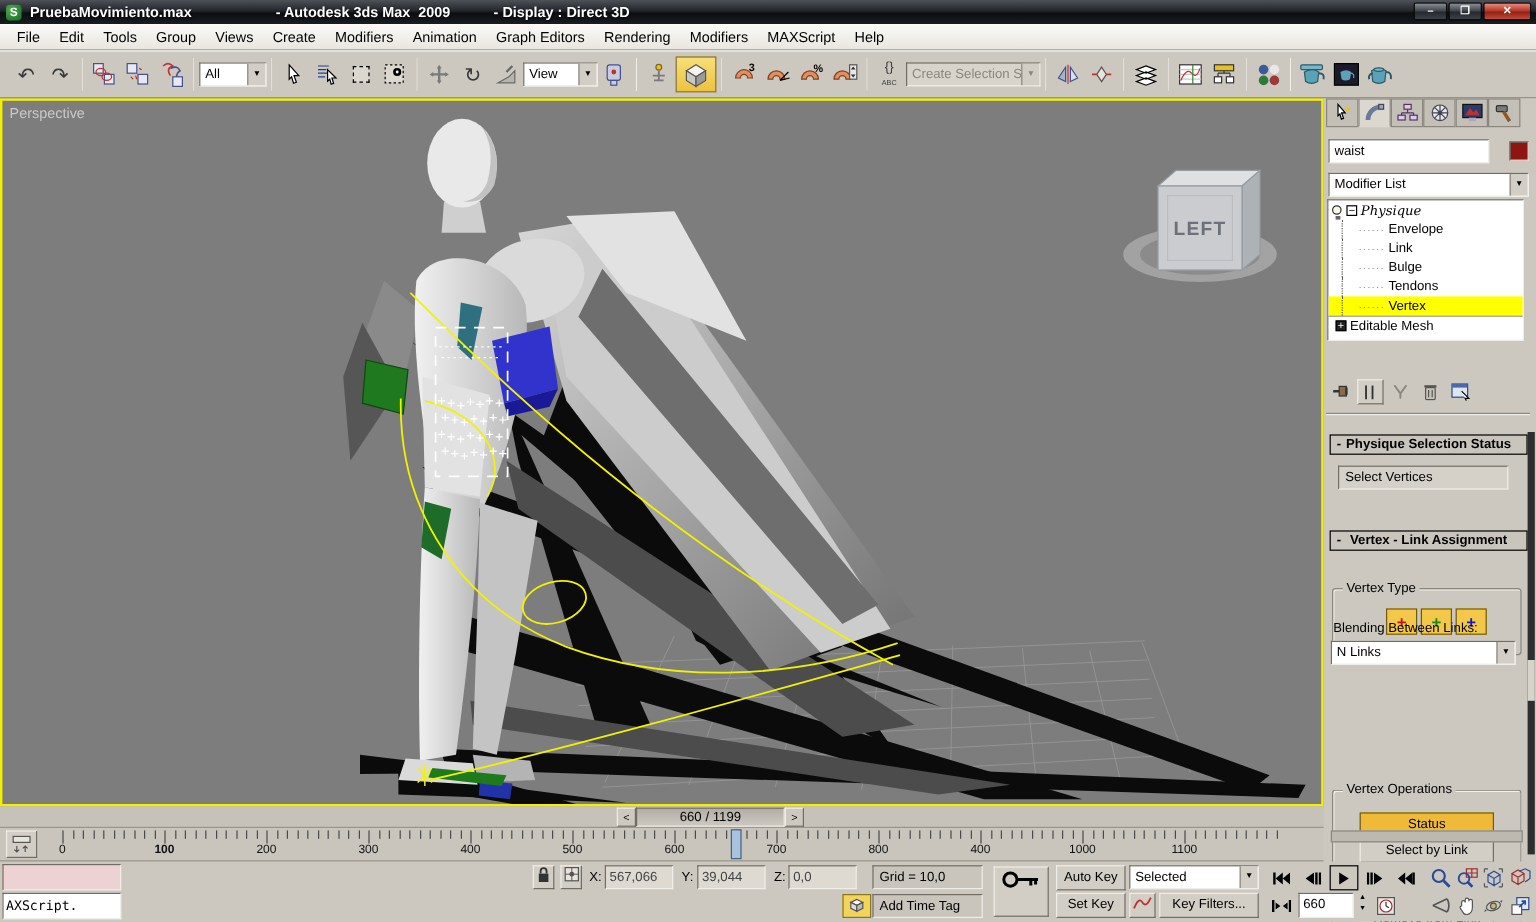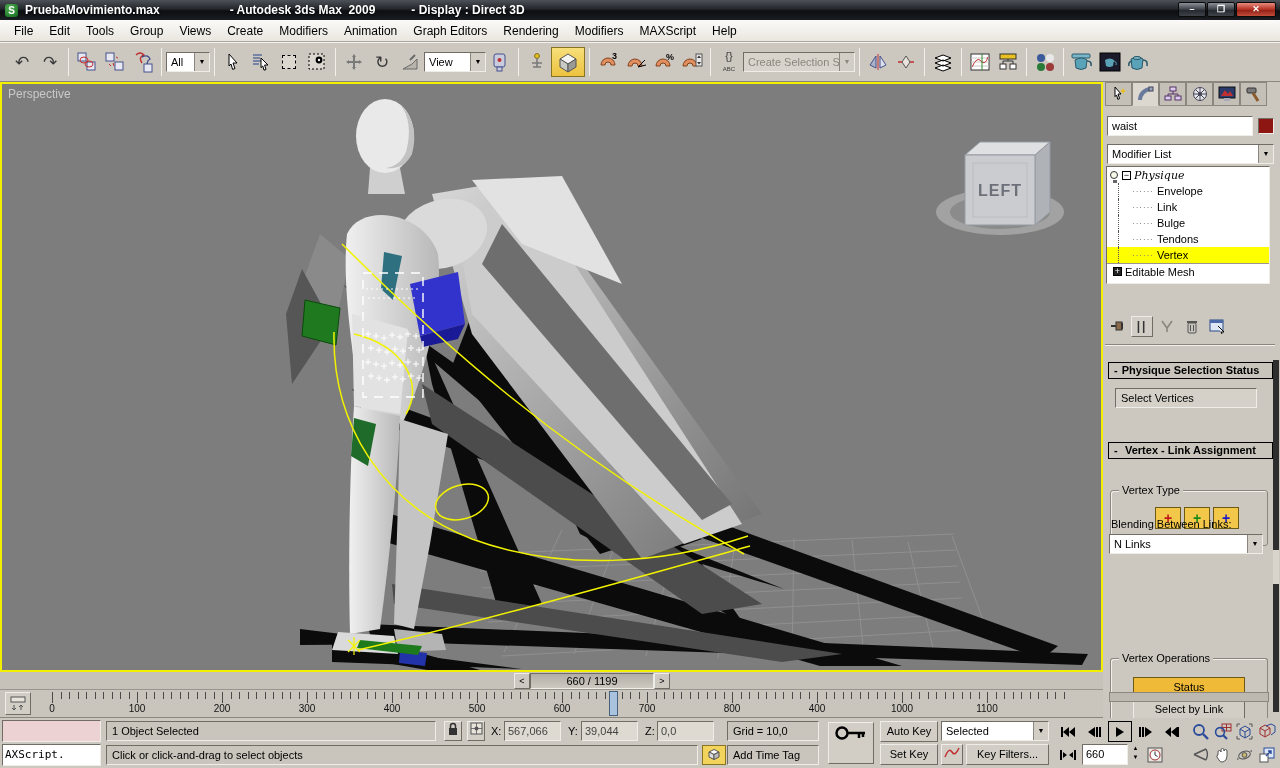--- a/index.html
+++ b/index.html
@@ -175,21 +175,21 @@
       </svg>
   </div>
   <div class="tbtn">
     <svg width="22" height="22">
         <path d="M4,4 q4,-4 8,0 q-6,2 -2,8" fill="none" stroke="#c03030" stroke-width="1.4"></path>
         <path d="M10,6 q6,-3 8,2 q-5,3 -1,9" fill="none" stroke="#44518c" stroke-width="1.4"></path>
         <rect x="12" y="13" width="8" height="8" fill="#e8e8f2" stroke="#44518c"></rect>
       </svg>
   </div>
   <div class="tsep"></div>
-  <div class="dd" style="width:44px">
+  <div class="dd" style="width:56px">
     <span class="val">All</span>
     <span class="ddarrow">▼</span>
   </div>
   <div class="tsep"></div>
   <div class="tbtn">
     <svg width="18" height="18">
         <path d="M5,1 L13,10 L9,10 L11,15.5 L8.6,16.4 L7,11 L5,13 Z" fill="#fff" stroke="#000"></path>
       </svg>
   </div>
   <div class="tbtn">
@@ -491,21 +491,21 @@
         </svg>
     </div>
     <div class="ctab">
       <svg width="18" height="18">
           <rect x="2" y="3" width="9" height="5" rx="1" fill="#7a7a7a" stroke="#333"></rect>
           <path d="M8,8 L13,16" stroke="#8a5a2a" stroke-width="3"></path>
         </svg>
     </div>
   </div>
 
-  <input class="abs" style="left: 4px; top: 34px; width: 146px; height: 20px; background: rgb(255, 255, 255); border-width: 1px; border-style: solid; border-image: initial; border-color: rgb(113, 109, 101) rgb(239, 237, 231) rgb(239, 237, 231) rgb(113, 109, 101); font-size: 11px; padding: 0px 4px; font-family: inherit;" value="waist">
+  <input class="abs" style="left: 4px; top: 34px; width: 134px; height: 20px; background: rgb(255, 255, 255); border-width: 1px; border-style: solid; border-image: initial; border-color: rgb(113, 109, 101) rgb(239, 237, 231) rgb(239, 237, 231) rgb(113, 109, 101); font-size: 11px; padding: 0px 4px; font-family: inherit;" value="waist">
   <div class="abs swatch" style="left:155px; top:36px; width:16px; height:16px"></div>
 
   <div class="dd abs" style="left:4px; top:62px; width:167px">
     <span class="val">Modifier List</span>
     <span class="ddarrow">▼</span>
   </div>
 
   <div id="stackbox">
     <div class="srow">
       <span class="bulb"></span>
@@ -744,21 +744,21 @@
       <div class="tick" style="left: 995.5px;"></div>
       <div class="tick" style="left: 1004px;"></div>
       <div class="tick" style="left: 1012.5px;"></div>
       <div class="tick" style="left: 1021px;"></div>
       <div class="tick" style="left: 1029.5px;"></div>
       <div class="tick" style="left: 1038px;"></div>
       <div class="tick" style="left: 1046.5px;"></div>
       <div class="tick" style="left: 1055px;"></div>
       <div class="tick" style="left: 1063.5px;"></div>
       <span class="tlabel" style="left: 52px;">0</span>
-      <span class="tlabel" style="left: 137px;">100</span>
+      <span class="tlabel" style="left: 137px; font-weight: bold;">100</span>
       <span class="tlabel" style="left: 222px;">200</span>
       <span class="tlabel" style="left: 307px;">300</span>
       <span class="tlabel" style="left: 392px;">400</span>
       <span class="tlabel" style="left: 477px;">500</span>
       <span class="tlabel" style="left: 562px;">600</span>
       <span class="tlabel" style="left: 647px;">700</span>
       <span class="tlabel" style="left: 732px;">800</span>
       <span class="tlabel" style="left: 817px;">400</span>
       <span class="tlabel" style="left: 902px;">1000</span>
       <span class="tlabel" style="left: 987px;">1100</span>
@@ -771,23 +771,20 @@
       </svg>
   </div>
 </div>
 
 <div id="bottombar">
   <div class="abs" style="left:2px; top:2px; width:99px; height:22px; background:#ecd2d2; border:1px solid; border-color:#716d65 #efede7 #efede7 #716d65"></div>
   <div class="abs" style="left:2px; top:26px; width:99px; height:22px; background:#fff; border:1px solid; border-color:#716d65 #efede7 #efede7 #716d65; font-family:'DejaVu Sans Mono', monospace; font-size:11px; line-height:20px; padding-left:2px">
     <span>AXScript.</span>
   </div>
 
-  <div class="bb-sunk" style="left:106px; top:3px; width:330px">
-    <span>1 Object Selected</span>
-  </div>
   <div class="bb-btn" style="left:444px; top:3px; width:18px; height:20px">
     <svg width="12" height="14">
         <rect x="2" y="6" width="8" height="7" fill="#333"></rect>
         <path d="M3.5,6 v-2 a2.5,2.5 0 0 1 5,0 v2" fill="none" stroke="#333" stroke-width="1.5"></path>
       </svg>
   </div>
   <div class="bb-btn" style="left:467px; top:3px; width:18px; height:20px">
     <svg width="13" height="13">
         <rect x="1" y="1" width="11" height="11" fill="#e8e4dc" stroke="#555"></rect>
         <circle cx="6.5" cy="6.5" r="2" fill="#555"></circle>
@@ -797,23 +794,20 @@
   <div class="bb-label" style="left:491px; top:3px">X:</div>
   <div class="bb-field" style="left:504px; top:3px; width:57px">567,066</div>
   <div class="bb-label" style="left:568px; top:3px">Y:</div>
   <div class="bb-field" style="left:581px; top:3px; width:57px">39,044</div>
   <div class="bb-label" style="left:645px; top:3px">Z:</div>
   <div class="bb-field" style="left:657px; top:3px; width:57px">0,0</div>
   <div class="bb-sunk" style="left:727px; top:3px; width:92px">
     <span>Grid = 10,0</span>
   </div>
 
-  <div class="bb-sunk" style="left:106px; top:27px; width:592px">
-    <span>Click or click-and-drag to select objects</span>
-  </div>
   <div class="bb-btn" style="left:702px; top:27px; width:24px; height:20px; background:#f2d35c; border-color:#8a7420">
     <svg width="16" height="16">
         <path d="M3,6 L8,3.5 L13,6 L8,8.5 Z" fill="#fff" stroke="#555"></path>
         <path d="M3,6 V11 L8,13.5 V8.5 Z" fill="#ddd" stroke="#555"></path>
         <path d="M13,6 V11 L8,13.5 V8.5 Z" fill="#bbb" stroke="#555"></path>
       </svg>
   </div>
   <div class="bb-sunk" style="left:727px; top:27px; width:92px">
     <span>Add Time Tag</span>
   </div>

